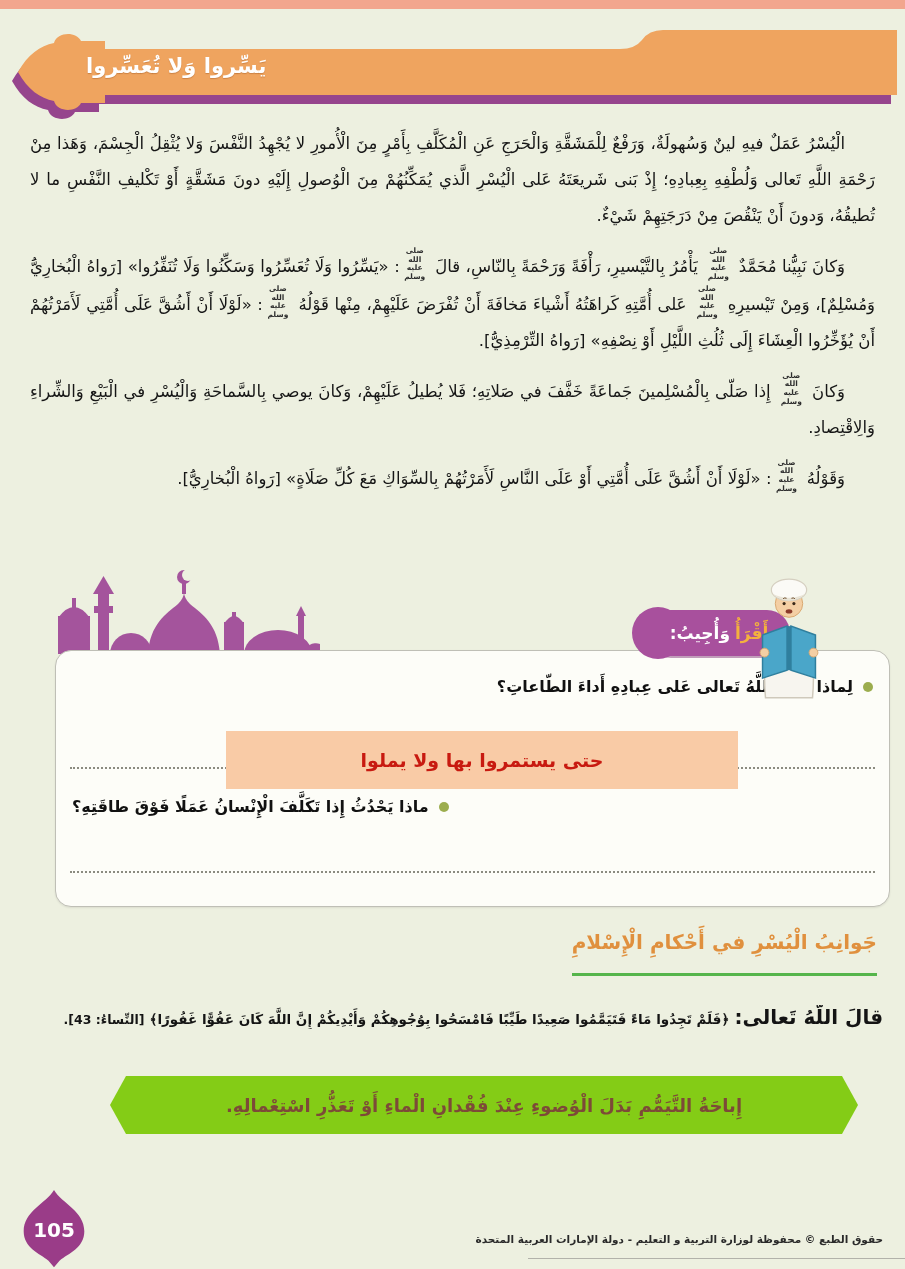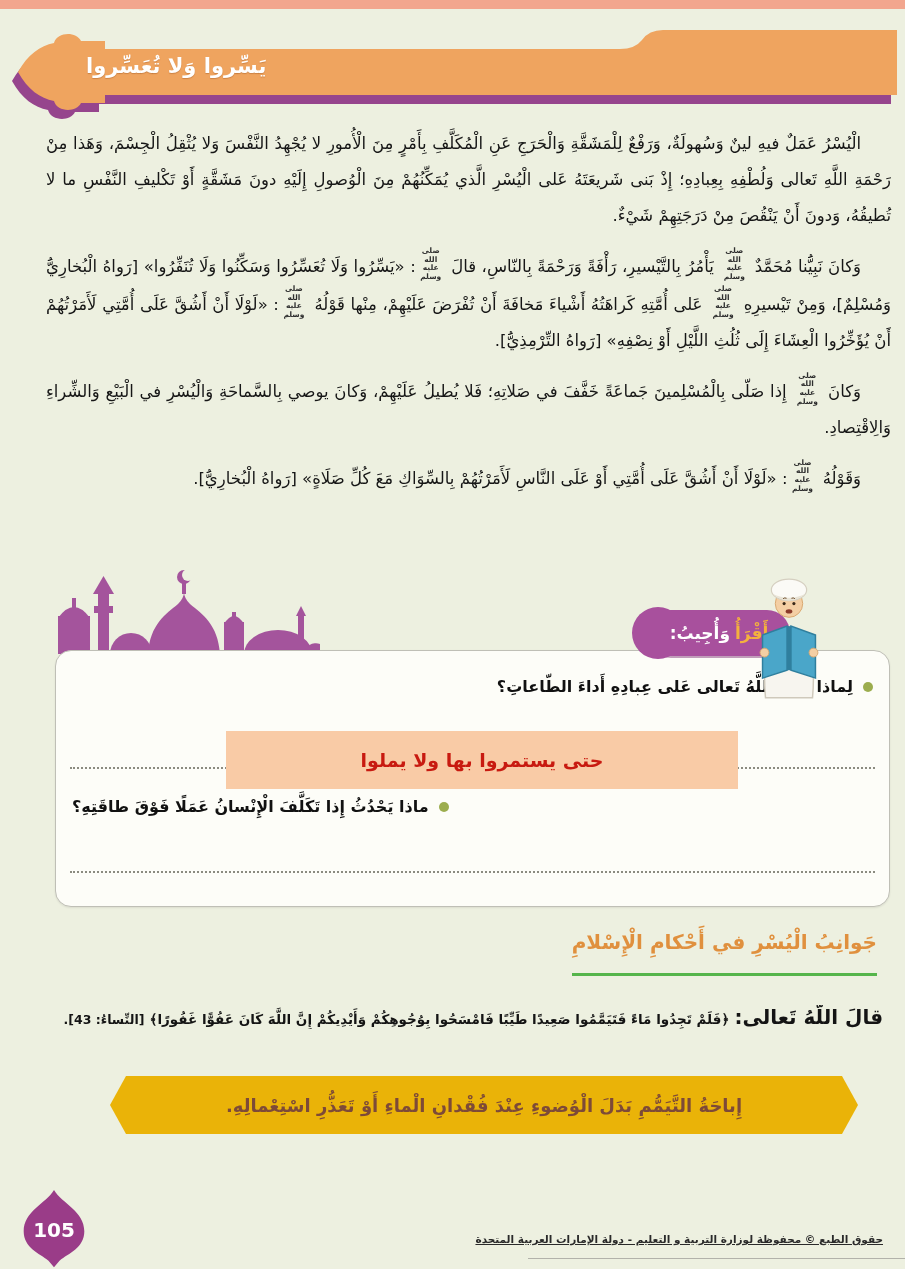--- a/index.html
+++ b/index.html
@@ -24,21 +24,21 @@
     position:absolute;top:54px;left:86px;
     color:#ffffff;font-weight:bold;font-size:21px;
     direction:rtl;white-space:nowrap;
     text-shadow:0 1px 1px rgba(140,70,20,.35);
   }
 
   
   .content{
     position:absolute;top:126px;left:30px;width:845px;
     direction:rtl;text-align:justify;
-    color:#161616;font-size:16.5px;line-height:36px;margin-left:16px;
+    color:#161616;font-size:16.5px;line-height:36px;
   }
   .content p{margin:0 0 13px 0;text-indent:30px;}
   .pbuh{
     display:inline-block;width:30px;font-size:7.5px;line-height:1.15;
     text-align:center;vertical-align:-7px;font-weight:bold;color:#2e2e2e;
     white-space:normal;text-indent:0;
   }
 
   
   .mosque{position:absolute;left:48px;top:568px;width:272px;height:86px;z-index:1;}
@@ -102,36 +102,36 @@
     direction:rtl;text-align:right;white-space:nowrap;overflow:hidden;
     color:#141414;
   }
   .verse-line .intro{font-size:20px;font-weight:bold;}
   .verse-line .verse{font-size:13.5px;font-weight:bold;}
   .verse-line .ref{font-size:12.5px;font-weight:bold;}
 
   
   .note-banner{
     position:absolute;top:1076px;left:110px;width:748px;height:58px;
-    background:#eab308;
+    background:#84cc16;
     clip-path:polygon(16px 0,calc(100% - 16px) 0,100% 50%,calc(100% - 16px) 100%,16px 100%,0 50%);
     display:flex;align-items:center;justify-content:center;
     direction:rtl;color:#7d4a38;font-weight:bold;font-size:18px;
   }
 
   
   .medallion{position:absolute;left:16px;top:1190px;width:76px;height:79px;}
   .page-num{
     position:absolute;left:16px;top:1190px;width:76px;height:79px;
     display:flex;align-items:center;justify-content:center;
     color:#ffffff;font-size:20px;font-weight:bold;
   }
   .footer-text{
     position:absolute;top:1233px;right:22px;
-    direction:rtl;font-size:10.5px;font-weight:bold;color:#2a2a2a;text-decoration:underline;
+    direction:rtl;font-size:10.5px;font-weight:bold;color:#2a2a2a;
   }
   .footer-line{
     position:absolute;top:1258px;left:528px;width:377px;height:1px;background:#b2b2aa;
   }
 </style>
 </head>
 <body>
 
 <div class="page">
 

